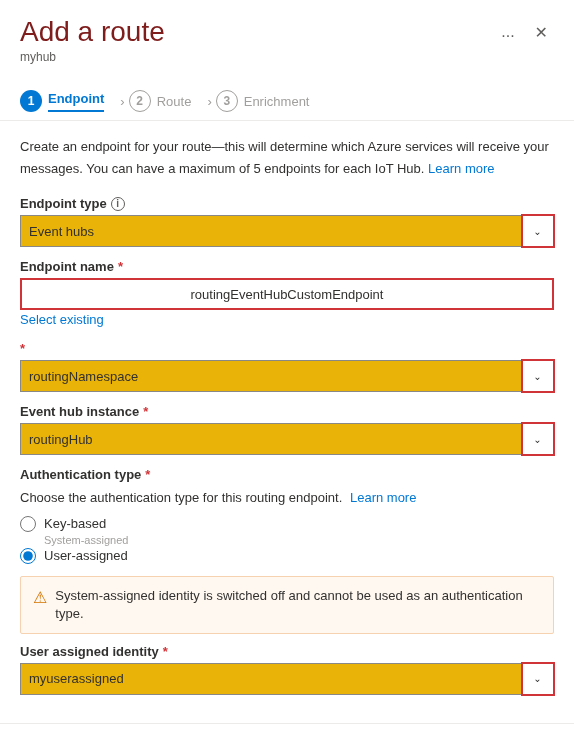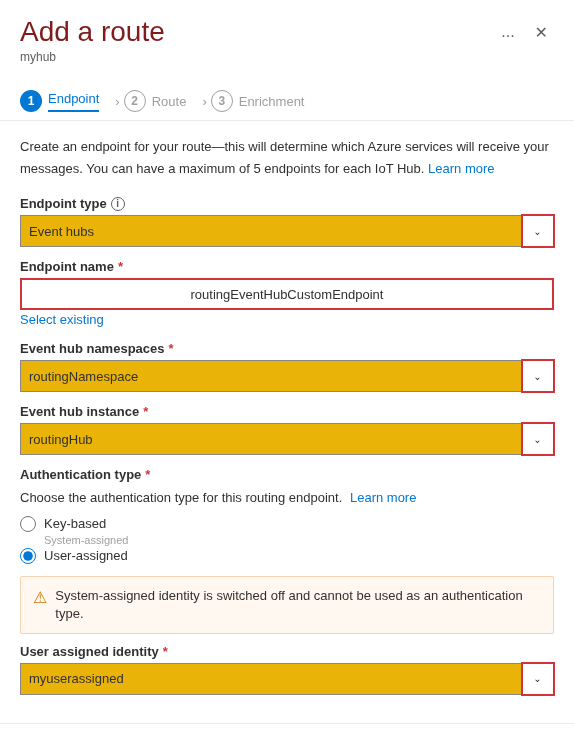--- a/index.html
+++ b/index.html
@@ -92,21 +92,21 @@
       background: #0078d4;
       color: #fff;
     }
     .step-circle.inactive {
       background: #fff;
       border: 1.5px solid #a19f9d;
       color: #a19f9d;
     }
     .step-label {
       font-size: 13px;
-      font-weight: 400;
+      font-weight: 700;
     }
     .step-label.active {
       color: #0078d4;
       border-bottom: 2px solid #0078d4;
       padding-bottom: 4px;
     }
     .step-label.inactive {
       color: #a19f9d;
       font-weight: 400;
     }
@@ -339,21 +339,20 @@
       <div class="form-label">
         <span>Endpoint name</span>
         <span class="required"> *</span>
       </div>
       <input type="text" class="text-input" value="routingEventHubCustomEndpoint" style="">
       <button class="link-btn">Select existing</button>
     </div>
 
     <div class="form-group">
       <div class="form-label">
-        <span>Event hub namespaces</span>
         <span class="required"> *</span>
       </div>
       <div class="select-wrapper">
         <select class="select-box">
           <option>routingNamespace</option>
         </select>
         <div class="select-dropdown-btn">
           <span class="chevron">⌄</span>
         </div>
       </div>

